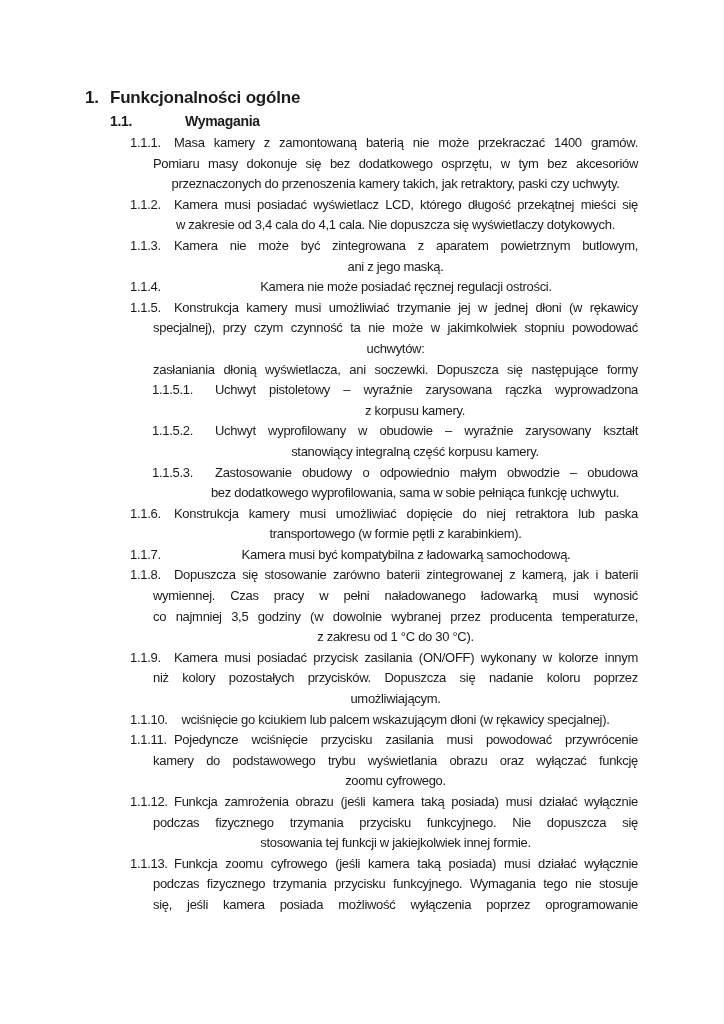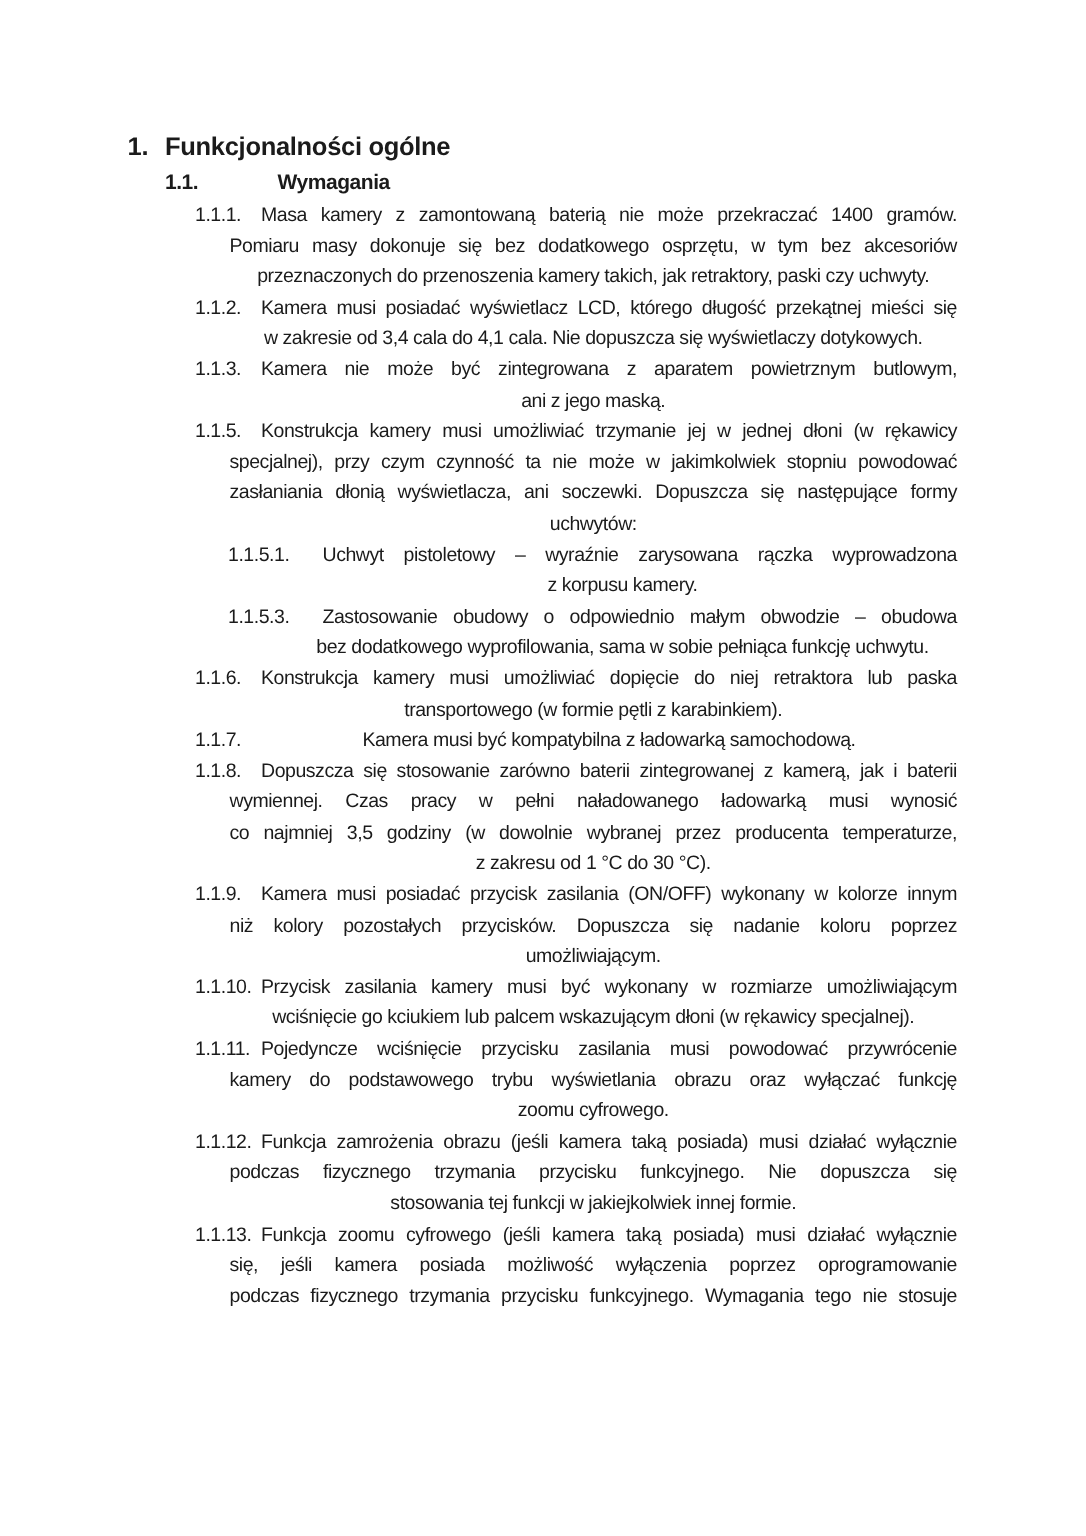--- a/index.html
+++ b/index.html
@@ -92,30 +92,39 @@
           <span class="num">1.1.2.</span>
           <div class="ln first">Kamera musi posiadać wyświetlacz LCD, którego długość przekątnej mieści się</div>
           <div class="ln last">w zakresie od 3,4 cala do 4,1 cala. Nie dopuszcza się wyświetlaczy dotykowych.</div>
         </div>
         <div class="item l3">
           <span class="num">1.1.3.</span>
           <div class="ln first">Kamera nie może być zintegrowana z aparatem powietrznym butlowym,</div>
           <div class="ln last">ani z jego maską.</div>
         </div>
         <div class="item l3">
+          <span class="num">1.1.4.</span>
+          <div class="ln first last">Kamera nie może posiadać ręcznej regulacji ostrości.</div>
+        </div>
+        <div class="item l3">
           <span class="num">1.1.5.</span>
           <div class="ln first">Konstrukcja kamery musi umożliwiać trzymanie jej w jednej dłoni (w rękawicy</div>
           <div class="ln">specjalnej), przy czym czynność ta nie może w jakimkolwiek stopniu powodować</div>
+          <div class="ln last">uchwytów:</div>
           <div class="ln">zasłaniania dłonią wyświetlacza, ani soczewki. Dopuszcza się następujące formy</div>
-          <div class="ln last">uchwytów:</div>
         </div>
         <div class="item l4">
           <span class="num">1.1.5.1.</span>
           <div class="ln first">Uchwyt pistoletowy – wyraźnie zarysowana rączka wyprowadzona</div>
           <div class="ln last">z korpusu kamery.</div>
+        </div>
+        <div class="item l4">
+          <span class="num">1.1.5.2.</span>
+          <div class="ln first">Uchwyt wyprofilowany w obudowie – wyraźnie zarysowany kształt</div>
+          <div class="ln last">stanowiący integralną część korpusu kamery.</div>
         </div>
         <div class="item l4">
           <span class="num">1.1.5.3.</span>
           <div class="ln first">Zastosowanie obudowy o odpowiednio małym obwodzie – obudowa</div>
           <div class="ln last">bez dodatkowego wyprofilowania, sama w sobie pełniąca funkcję uchwytu.</div>
         </div>
         <div class="item l3">
           <span class="num">1.1.6.</span>
           <div class="ln first">Konstrukcja kamery musi umożliwiać dopięcie do niej retraktora lub paska</div>
           <div class="ln last">transportowego (w formie pętli z karabinkiem).</div>
@@ -132,37 +141,36 @@
           <div class="ln last">z zakresu od 1 °C do 30 °C).</div>
         </div>
         <div class="item l3">
           <span class="num">1.1.9.</span>
           <div class="ln first">Kamera musi posiadać przycisk zasilania (ON/OFF) wykonany w kolorze innym</div>
           <div class="ln">niż kolory pozostałych przycisków. Dopuszcza się nadanie koloru poprzez</div>
           <div class="ln last">umożliwiającym.</div>
         </div>
         <div class="item l3">
           <span class="num">1.1.10.</span>
-          <div class="ln first">Przycisk zasilania kamery musi być wykonany w rozmiarze umożliwiającym</div>
           <div class="ln last">wciśnięcie go kciukiem lub palcem wskazującym dłoni (w rękawicy specjalnej).</div>
         </div>
         <div class="item l3">
           <span class="num">1.1.11.</span>
           <div class="ln first">Pojedyncze wciśnięcie przycisku zasilania musi powodować przywrócenie</div>
           <div class="ln">kamery do podstawowego trybu wyświetlania obrazu oraz wyłączać funkcję</div>
           <div class="ln last">zoomu cyfrowego.</div>
         </div>
         <div class="item l3">
           <span class="num">1.1.12.</span>
           <div class="ln first">Funkcja zamrożenia obrazu (jeśli kamera taką posiada) musi działać wyłącznie</div>
           <div class="ln">podczas fizycznego trzymania przycisku funkcyjnego. Nie dopuszcza się</div>
           <div class="ln last">stosowania tej funkcji w jakiejkolwiek innej formie.</div>
         </div>
         <div class="item l3">
           <span class="num">1.1.13.</span>
           <div class="ln first">Funkcja zoomu cyfrowego (jeśli kamera taką posiada) musi działać wyłącznie</div>
+          <div class="ln">podczas fizycznego trzymania przycisku funkcyjnego. Wymagania tego nie stosuje</div>
           <div class="ln">się, jeśli kamera posiada możliwość wyłączenia poprzez oprogramowanie</div>
-          <div class="ln">podczas fizycznego trzymania przycisku funkcyjnego. Wymagania tego nie stosuje</div>
         </div>
       </div>
 
   </div>
 </div>
 
 </body></html>

